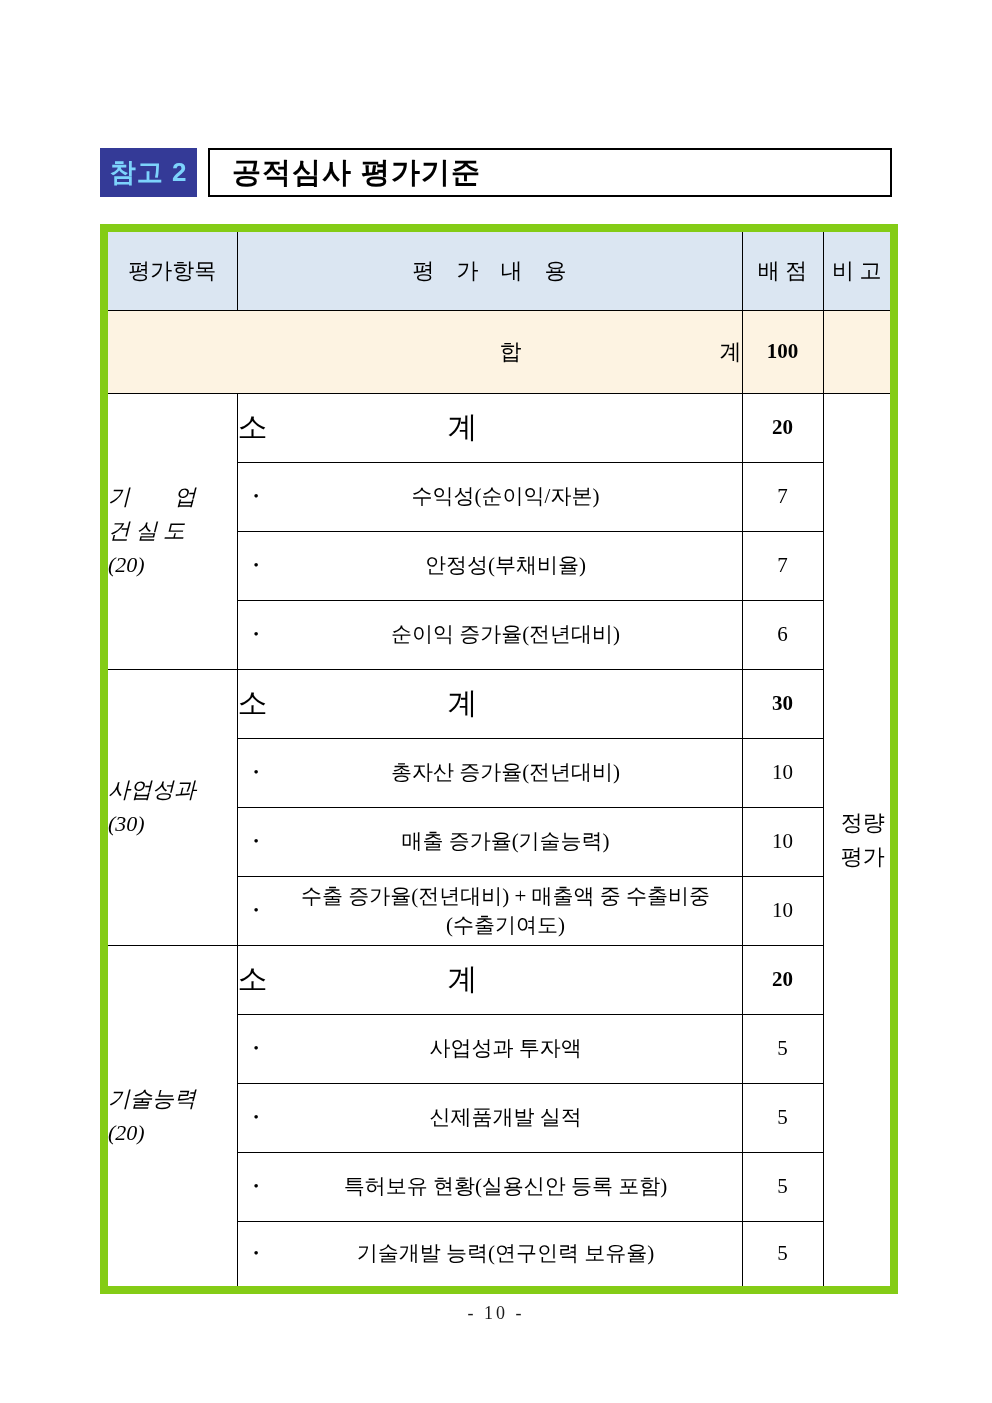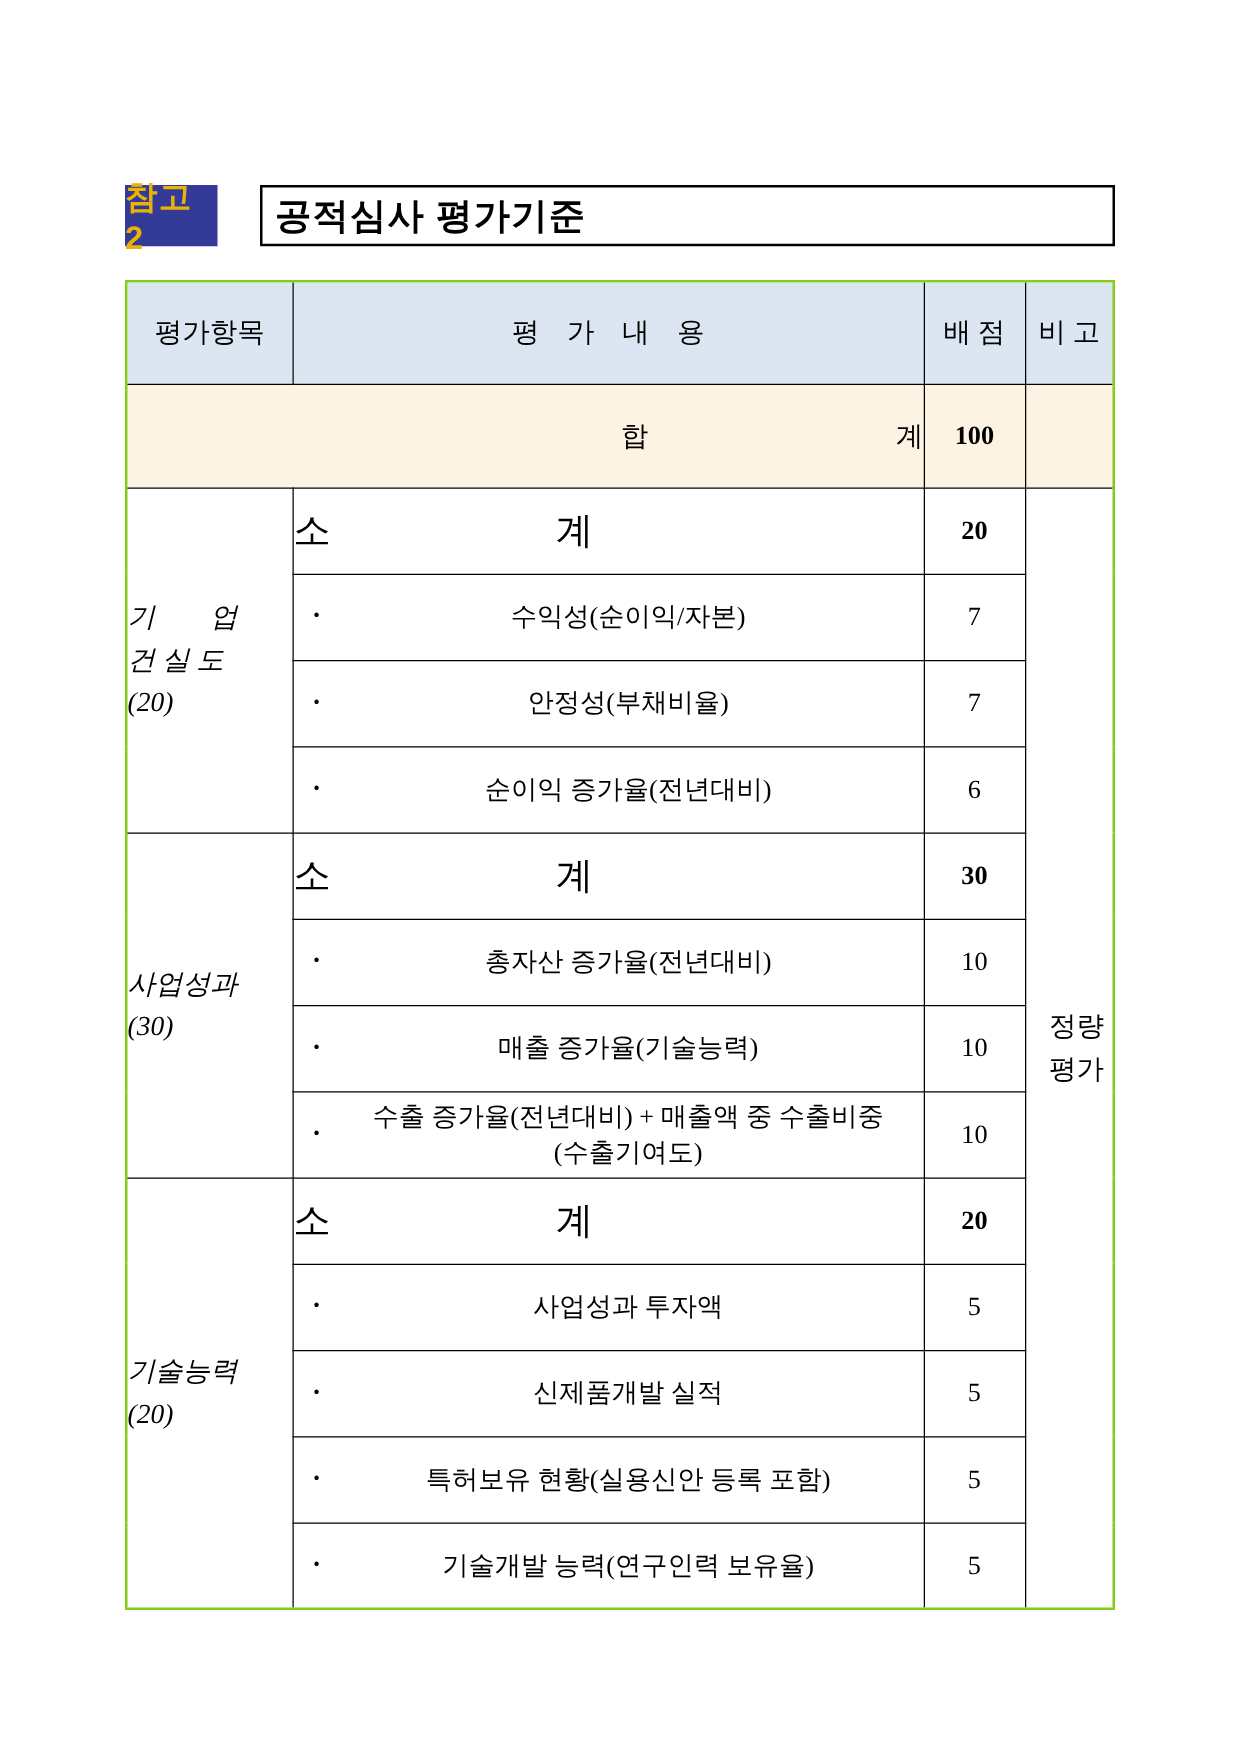--- a/index.html
+++ b/index.html
@@ -11,52 +11,52 @@
     background: #ffffff;
     font-family: "Liberation Serif", "DejaVu Serif", serif;
     color: #000;
     overflow: hidden;
   }
 
   
   .ref-badge {
     position: absolute;
     left: 100px; top: 148px;
-    width: 74px; height: 49px;
+    width: 97px; height: 49px;
     background: #343a97;
-    color: #eab308;
+    color: #7dd3fc;
     font-family: "Liberation Sans", "DejaVu Sans", sans-serif;
     font-weight: bold;
     font-size: 26px;
     display: flex; align-items: center; justify-content: center;
     letter-spacing: 1px;
   }
   .title-box {
     position: absolute;
     left: 208px; top: 148px;
     width: 684px; height: 49px;
     border: 2px solid #000;
     display: flex; align-items: center;
-    padding-left: 10px;
+    padding-left: 22px;
   }
   .title-box .title {
     font-family: "Liberation Sans", "DejaVu Sans", sans-serif;
     font-weight: bold;
     font-size: 29px;
     letter-spacing: 1px;
   }
 
   
   table.eval {
     position: absolute;
     left: 100px; top: 224px;
     width: 790px;
     border-collapse: collapse;
     table-layout: fixed;
-    border: 2px solid #84cc16;
+    border: 8px solid #84cc16;
     font-size: 21px;
   }
   table.eval td, table.eval th {
     border: 1.5px solid #000;
     vertical-align: middle;
     font-weight: normal;
     overflow: hidden;
   }
   tr.hd    { height: 82px; background: #dbe6f2; }
   tr.total { height: 83px; background: #fdf3e2; }
@@ -269,14 +269,15 @@
             <div class="cell-flex">
         <span class="bullet">•</span>
         <span class="itxt">기술개발 능력(연구인력 보유율)</span>
       </div>
           </td>
       <td class="score">5</td>
     </tr>
   </tbody>
     </table>
 
+  <div class="footer">- 10 -</div>
 
 </div>
 
 </body></html>

